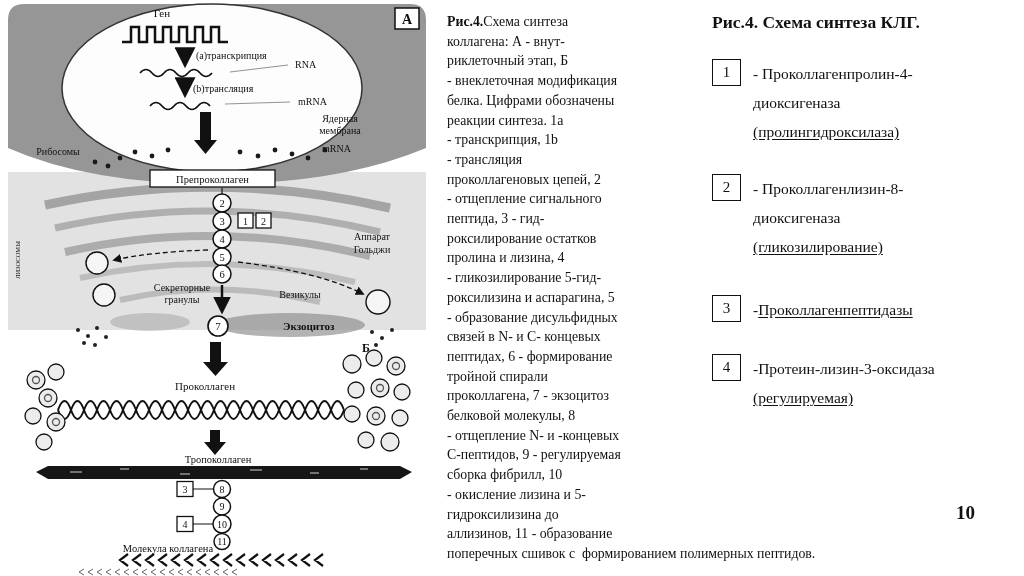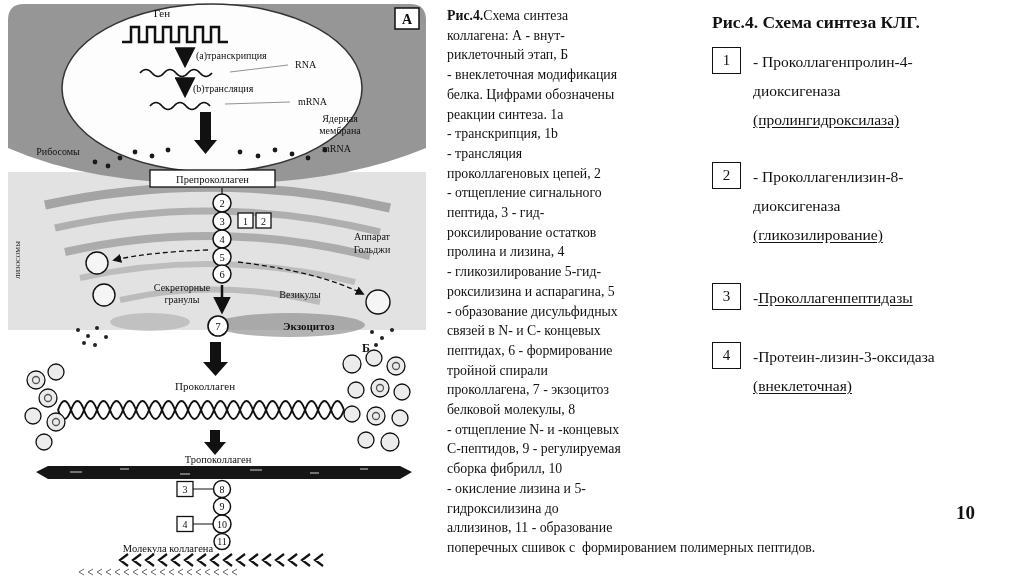--- a/index.html
+++ b/index.html
@@ -1,25 +1,25 @@
 <!DOCTYPE html>
 <html><head>
 <meta charset="utf-8">
 <style>
   html,body{margin:0;padding:0}
   body{width:1024px;height:576px;background:#ffffff;position:relative;overflow:hidden;
        font-family:"Liberation Serif",serif;color:#111}
   .slide{position:absolute;inset:0}
   svg.diagram{position:absolute;left:0;top:0}
   .dt{font-family:"Liberation Serif",serif;fill:#111}
-  .caption{position:absolute;left:447px;top:6px;width:240px;font-size:13.8px;line-height:19.7px}
+  .caption{position:absolute;left:447px;top:12px;width:240px;font-size:13.8px;line-height:19.7px}
   .cap-fig{font-weight:bold}
   .cap-text{white-space:pre}
   .legend{position:absolute;left:712px;top:12px;width:305px}
-  .legend-title{font-weight:bold;font-size:17.5px;margin-bottom:14px}
+  .legend-title{font-weight:bold;font-size:17.5px;margin-bottom:26px}
   .legend-item{display:flex;gap:12px;align-items:flex-start}
   .li-1{margin-top:12px}.li-2{margin-top:28px}.li-3{margin-top:34px}.li-4{margin-top:30px}
   .legend-box{width:27px;height:25px;border:1.6px solid #111;background:#fff;flex:0 0 auto;
               display:flex;align-items:center;justify-content:center;font-size:15px}
   .legend-text{font-size:15.5px;line-height:29px;white-space:pre}
   .u{text-decoration:underline;text-underline-offset:2px}
   .page-number{position:absolute;left:956px;top:502px;font-weight:bold;font-size:19px}
 </style>
 </head>
 <body>
@@ -295,18 +295,18 @@
           <span>3</span>
         </div>
       <div class="legend-text"><span>-</span><span class="u">Проколлагенпептидазы</span></div>
     </div>
 
     <div class="legend-item li-4">
       <div class="legend-box">
           <span>4</span>
         </div>
       <div class="legend-text"><span>-Протеин-лизин-3-оксидаза
-</span><span class="u">(внеклеточная)</span></div>
+</span><span class="u">(регулируемая)</span></div>
     </div>
   </div>
 
   <div class="page-number">10</div>
 </div>
 
 </body></html>

